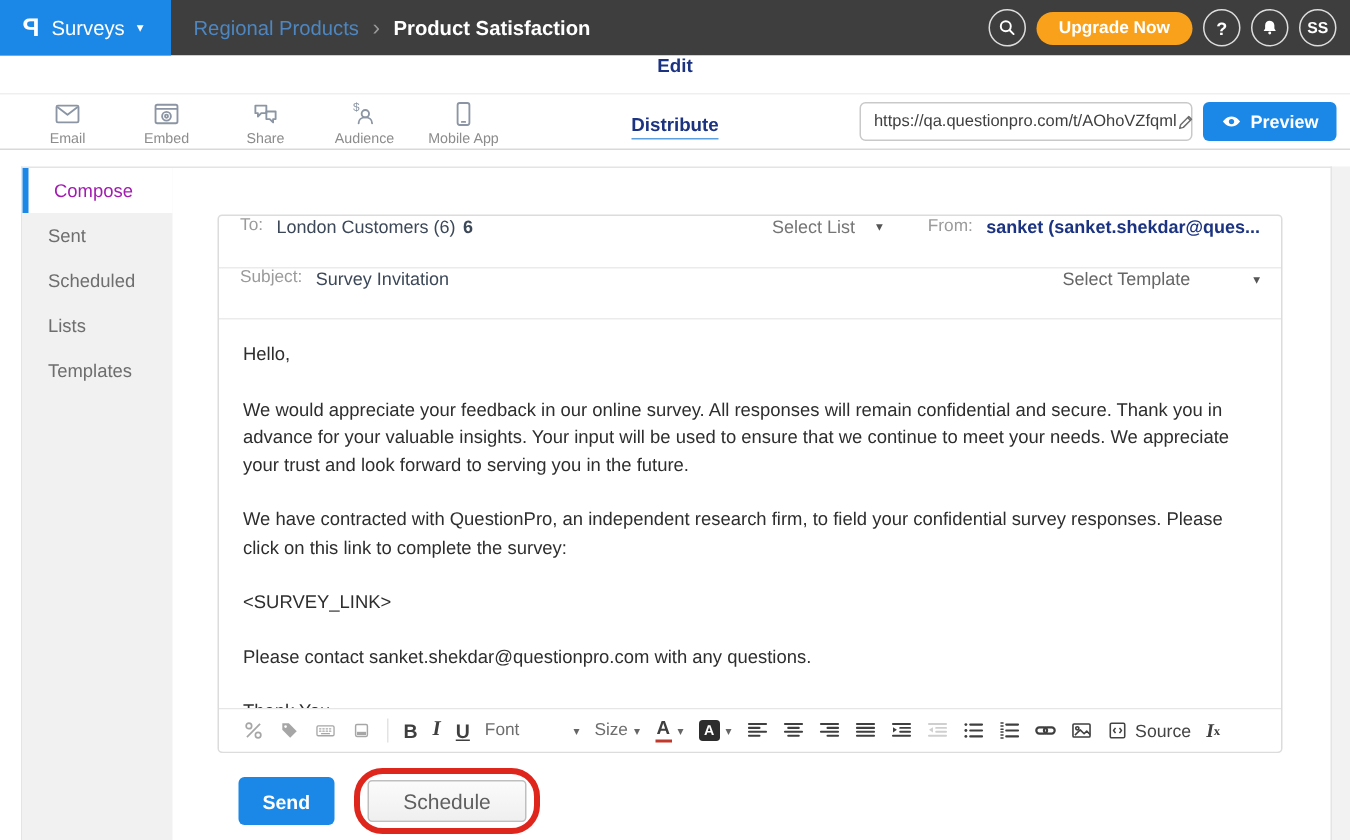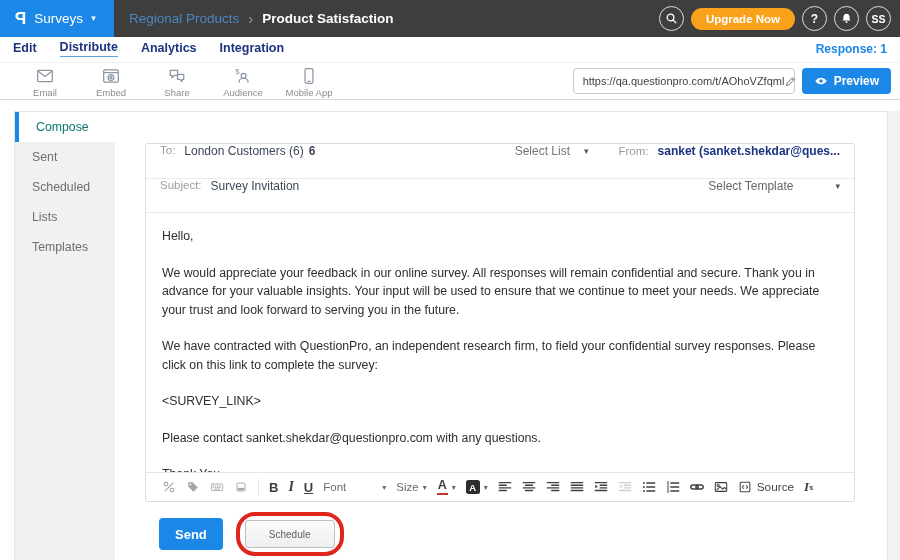--- a/index.html
+++ b/index.html
@@ -15,21 +15,21 @@
   .caret { font-size:9px; line-height:1; }
   .breadcrumb { margin-left:15px; display:flex; align-items:center; gap:9px; font-size:13.5px; }
   .bc-folder { color:#4d86c0; cursor:pointer; }
   .bc-sep { color:#9a9a9a; font-size:15px; }
   .bc-current { color:#fff; font-weight:600; }
   .topbar-right { margin-left:auto; display:flex; align-items:center; gap:7px; padding-right:9px; }
   .circle-btn { width:25px; height:25px; border:1.5px solid #ddd; border-radius:50%; display:flex; align-items:center; justify-content:center; font-size:12px; font-weight:700; color:#fff; cursor:pointer; flex-shrink:0; }
   .upgrade { background:var(--orange,#f9a11b); color:#fff; border-radius:12px; padding:5px 15px; font-size:11.5px; font-weight:700; cursor:pointer; white-space:nowrap; }
 
   
-  .tabs-bar { height:25px; background:#fff; display:flex; align-items:center; padding:0 13px 2px; gap:23px; }
+  .tabs-bar { height:25px; background:#fff; display:flex; align-items:center; padding:0 13px 2px; gap:23px;flex-direction:column; }
   .tab { font-size:12.5px; font-weight:600; color:var(--navy,#1b3380); cursor:pointer; padding-bottom:2px; }
   .tab.active { border-bottom:1.5px solid #5ba0dc; }
   .response { margin-left:auto; color:var(--accent,#1b87e6); font-weight:600; font-size:12px; }
 
   
   .channel-bar { height:38px; background:#fff; border-top:1px solid #efefef; border-bottom:1px solid #d9d9d9; display:flex; align-items:center; padding:0 9px 0 12px; }
   .channels { display:flex; }
   .channel { width:66px; display:flex; flex-direction:column; align-items:center; gap:2px; color:#8b95a3; cursor:pointer; padding-top:2px; }
   .channel svg { width:18px; height:18px; }
   .channel .lbl { font-size:9.5px; color:#8c8c8c; }
@@ -39,21 +39,21 @@
   .preview-btn { height:26px; background:var(--accent,#1b87e6); color:#fff; border:none; border-radius:4px; font-size:12px; font-weight:600; display:flex; align-items:center; gap:6px; padding:0 12px; cursor:pointer; font-family:inherit; }
   .preview-btn svg { width:14px; height:14px; }
 
   
   .content-wrap { display:flex; margin-top:11px; height:449px; }
   .left-gutter { width:14px; background:#fff; flex-shrink:0; }
   .panel { flex:1; display:flex; border:1px solid #e4e4e4; border-bottom:none; background:#fff; }
   .right-gutter { width:12px; background:#f2f2f2; flex-shrink:0; }
   .sidebar { width:100px; background:var(--sidebar-bg,#f1f1f2); flex-shrink:0; }
   .side-item { height:30px; display:flex; align-items:center; padding-left:17px; font-size:12.3px; color:#6e6e6e; cursor:pointer; }
-  .side-item.active { background:#fff; border-left:4px solid var(--accent,#1b87e6); color:#0f766e; }
+  .side-item.active { background:#fff; border-left:4px solid var(--accent,#1b87e6); color:#a21caf; }
   .main { flex:1; padding:31px 17px 0 30px; }
 
   
   .card { width:710px; border:1px solid #dcdcdc; border-radius:3px; background:#fff; }
   .row { display:flex; align-items:flex-start; padding:0 14px; border-bottom:1px solid #ebebeb; font-size:12px; }
   .to-row { height:35px; }
   .subject-row { height:34px; }
   .lab { color:#9b9b9b; font-size:11.5px; margin-right:9px; white-space:nowrap; }
   .to-value { color:#3c4858; white-space:nowrap; }
   .to-count { color:#3c4858; font-weight:700; margin-left:5px; }
@@ -84,21 +84,21 @@
   .txt-color .A { font-size:12.5px; font-weight:700; border-bottom:2.5px solid #c0392b; line-height:1.1; padding:0 1px; }
   .bg-color .Abox { width:14px; height:14px; background:#2d2d2d; color:#fff; border-radius:2.5px; font-size:9.5px; font-weight:700; display:flex; align-items:center; justify-content:center; }
   .source-btn { gap:5px; color:#444; font-size:11.8px; }
   .rf { font-family:"Liberation Serif", serif; font-style:italic; font-weight:700; font-size:13px; }
   .rf sub { font-size:8.5px; font-style:normal; font-weight:700; }
 
   
   .actions { margin-top:10px; display:flex; align-items:center; }
   .send-btn { margin-left:14px; height:32px; padding:0 16px; background:var(--accent,#1b87e6); color:#fff; border:none; border-radius:4px; font-size:13px; font-weight:600; cursor:pointer; font-family:inherit; }
   .annotation-ring { margin-left:13px; border:4px solid var(--annotation-red,#df261c); border-radius:19px; padding:4px 5px; }
-  .schedule-btn { height:28px; padding:0 23px; background:linear-gradient(#fbfbfb,#efefef); border:1px solid #bfbfbf; border-radius:3px; color:#5f5f5f; font-size:10px; cursor:pointer; font-family:inherit; }
+  .schedule-btn { height:28px; padding:0 23px; background:linear-gradient(#fbfbfb,#efefef); border:1px solid #bfbfbf; border-radius:3px; color:#5f5f5f; font-size:14px; cursor:pointer; font-family:inherit; }
 </style>
 </head>
 <body>
 
 <div class="app">
 
   <header class="topbar">
     <div class="logo-block">
       <span class="logo-p">P</span>
       <span class="logo-label">Surveys</span>

